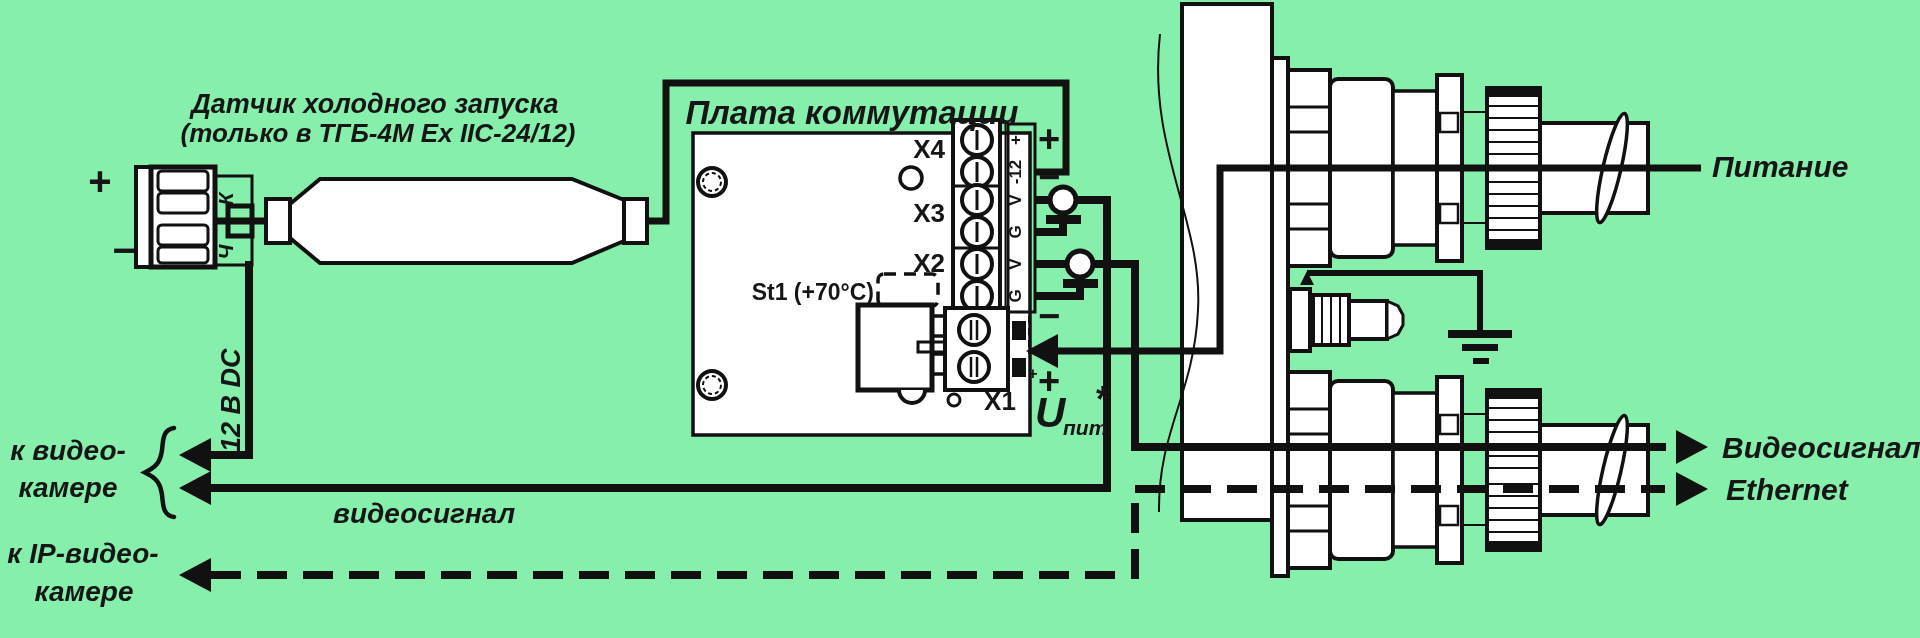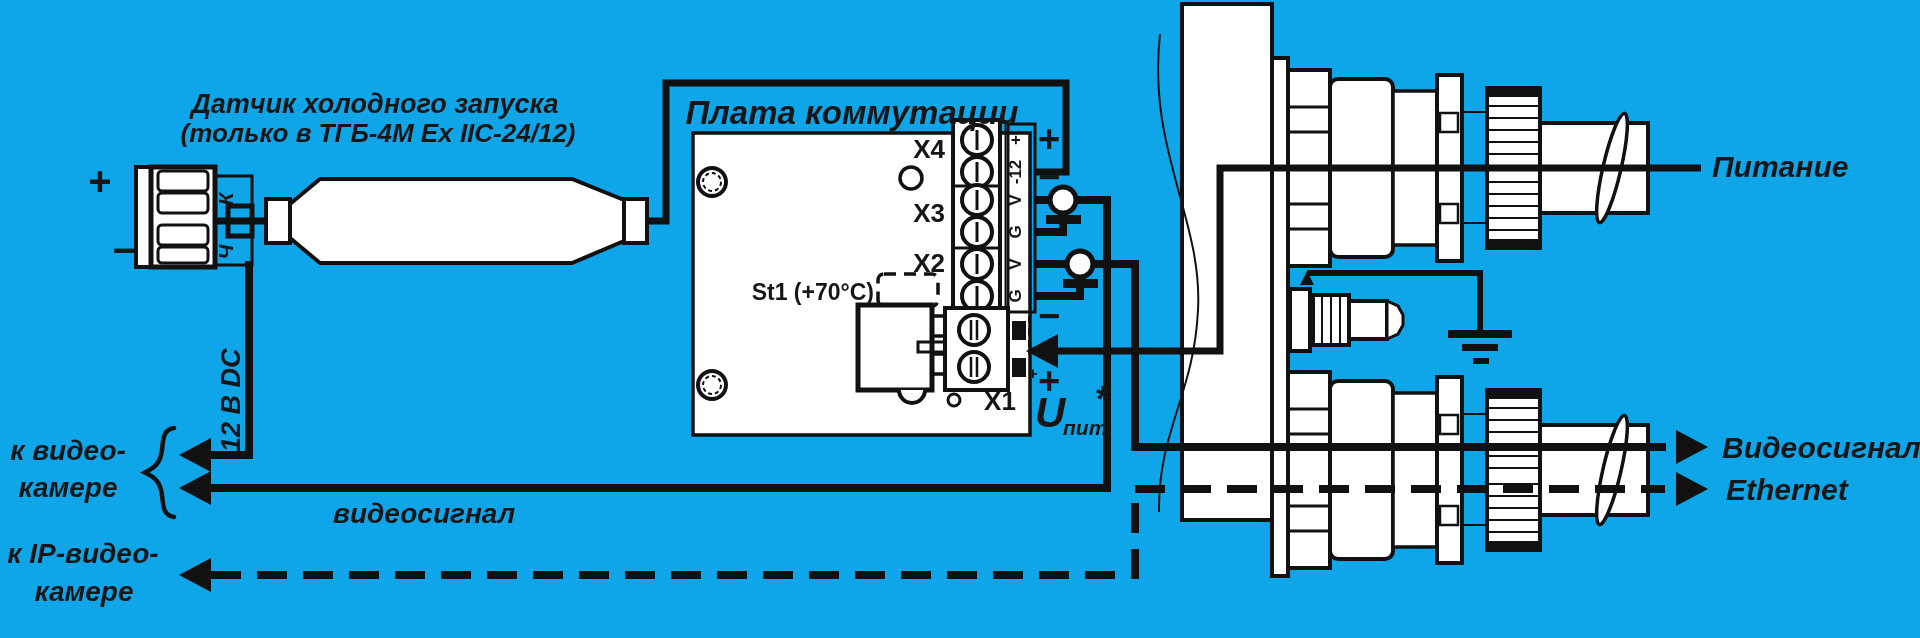--- a/index.html
+++ b/index.html
@@ -1,16 +1,16 @@
 <!DOCTYPE html>
 <html><head>
 <meta charset="utf-8">
 <style>
   html,body{margin:0;padding:0;background:#fff;}
-  .stage{width:1920px;height:638px;position:relative;background:#0ea5e9;overflow:hidden;}
+  .stage{width:1920px;height:638px;position:relative;background:#86efac;overflow:hidden;}
   svg{display:block;}
   
   .ln  {stroke:#111;fill:none;}
   .fillb{fill:#111;stroke:none;}
   .w   {fill:#fff;stroke:#111;}
   
   text{fill:#161616;}
   .t-it {font-family:"Liberation Sans",sans-serif;font-weight:bold;font-style:italic;}
   .t-up {font-family:"Liberation Sans",sans-serif;font-weight:bold;}
 </style>

